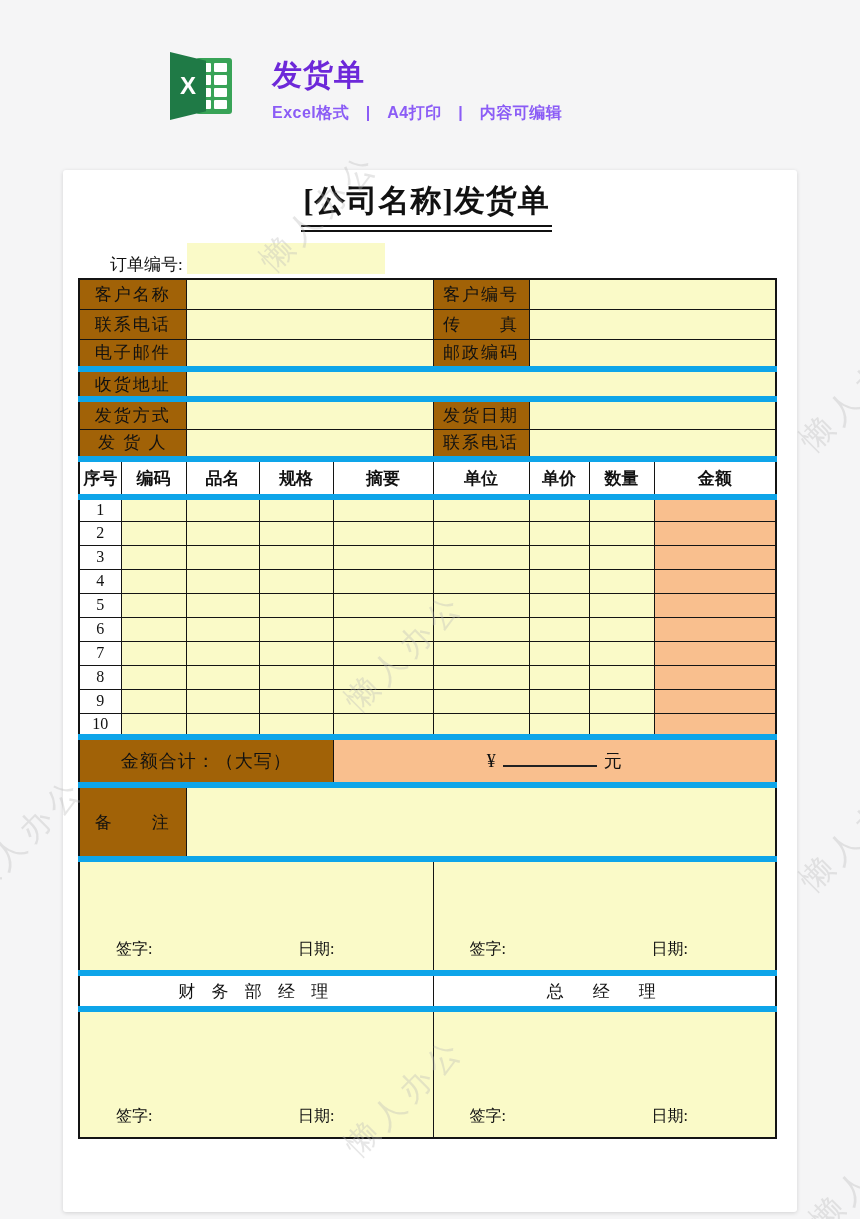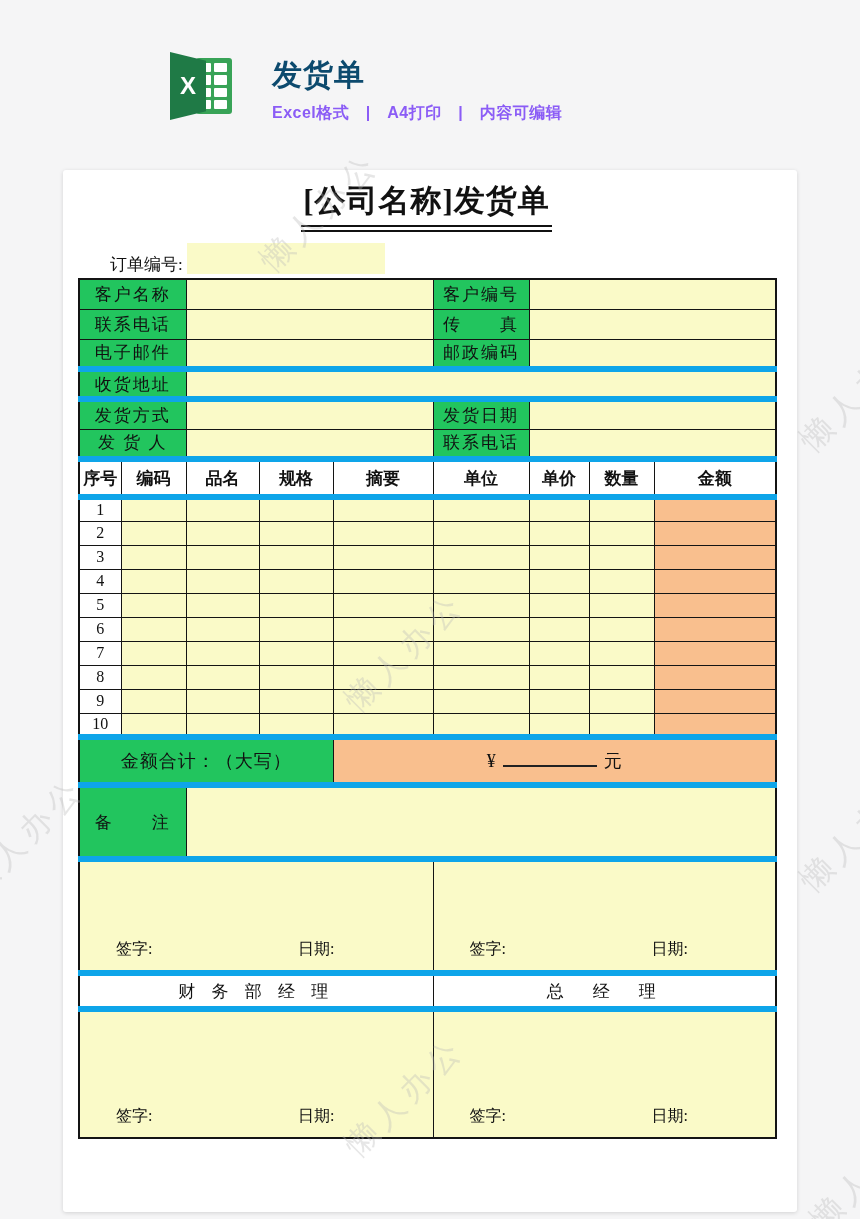--- a/index.html
+++ b/index.html
@@ -22,21 +22,21 @@
   .xl-book {
     position:absolute; left:0; top:0; width:36px; height:68px; z-index:2;
     background:#1f7a46;
     clip-path:polygon(0 0,100% 13%,100% 87%,0 100%);
     display:flex; align-items:center; justify-content:center;
     color:#fff; font-family:"Liberation Sans",sans-serif; font-weight:bold; font-size:24px;
   }
   .head-title {
     position:absolute; left:272px; top:55px;
     font-family:"Liberation Sans",sans-serif; font-weight:bold;
-    font-size:30px; color:#0c4a6e; letter-spacing:1px;
+    font-size:30px; color:#6d28d9; letter-spacing:1px;
   }
   .head-sub {
     position:absolute; left:272px; top:103px;
     font-family:"Liberation Sans",sans-serif; font-weight:bold;
     font-size:16px; color:#8b5cf6; letter-spacing:.5px;
   }
   
   .wm {
     position:absolute; width:190px; text-align:center; white-space:nowrap;
     font-size:32px; letter-spacing:6px; color:#b9b9b9; opacity:.34;
@@ -63,21 +63,21 @@
     background:#fafac8;
   }
   
   table.doc {
     position:absolute; left:15px; top:108px; width:697px;
     border-collapse:collapse; table-layout:fixed;
     font-size:17px; border:2px solid #141414;
   }
   table.doc td { border:1px solid #141414; text-align:center; vertical-align:middle; padding:0; }
   tr.bt2 td { border-top:6px solid #0ea5e9; }
-  .lab { background:#22c55e; letter-spacing:2px; }
+  .lab { background:#a16207; letter-spacing:2px; }
   .yel { background:#fafac8; }
   .org { background:#f9bf8e; }
   tr.h30{height:30px;} tr.h38{height:38px;} tr.h24{height:24px;}
   tr.h62{height:48px;} tr.h74{height:74px;} tr.h36{height:36px;}
   tr.h114{height:114px;} tr.h129{height:129px;}
   tr.items-head td {
     font-family:"Liberation Sans",sans-serif; font-weight:bold;
     font-size:17px; background:#ffffff; letter-spacing:0;
   }
   td.num { background:#ffffff; font-size:16px; }

